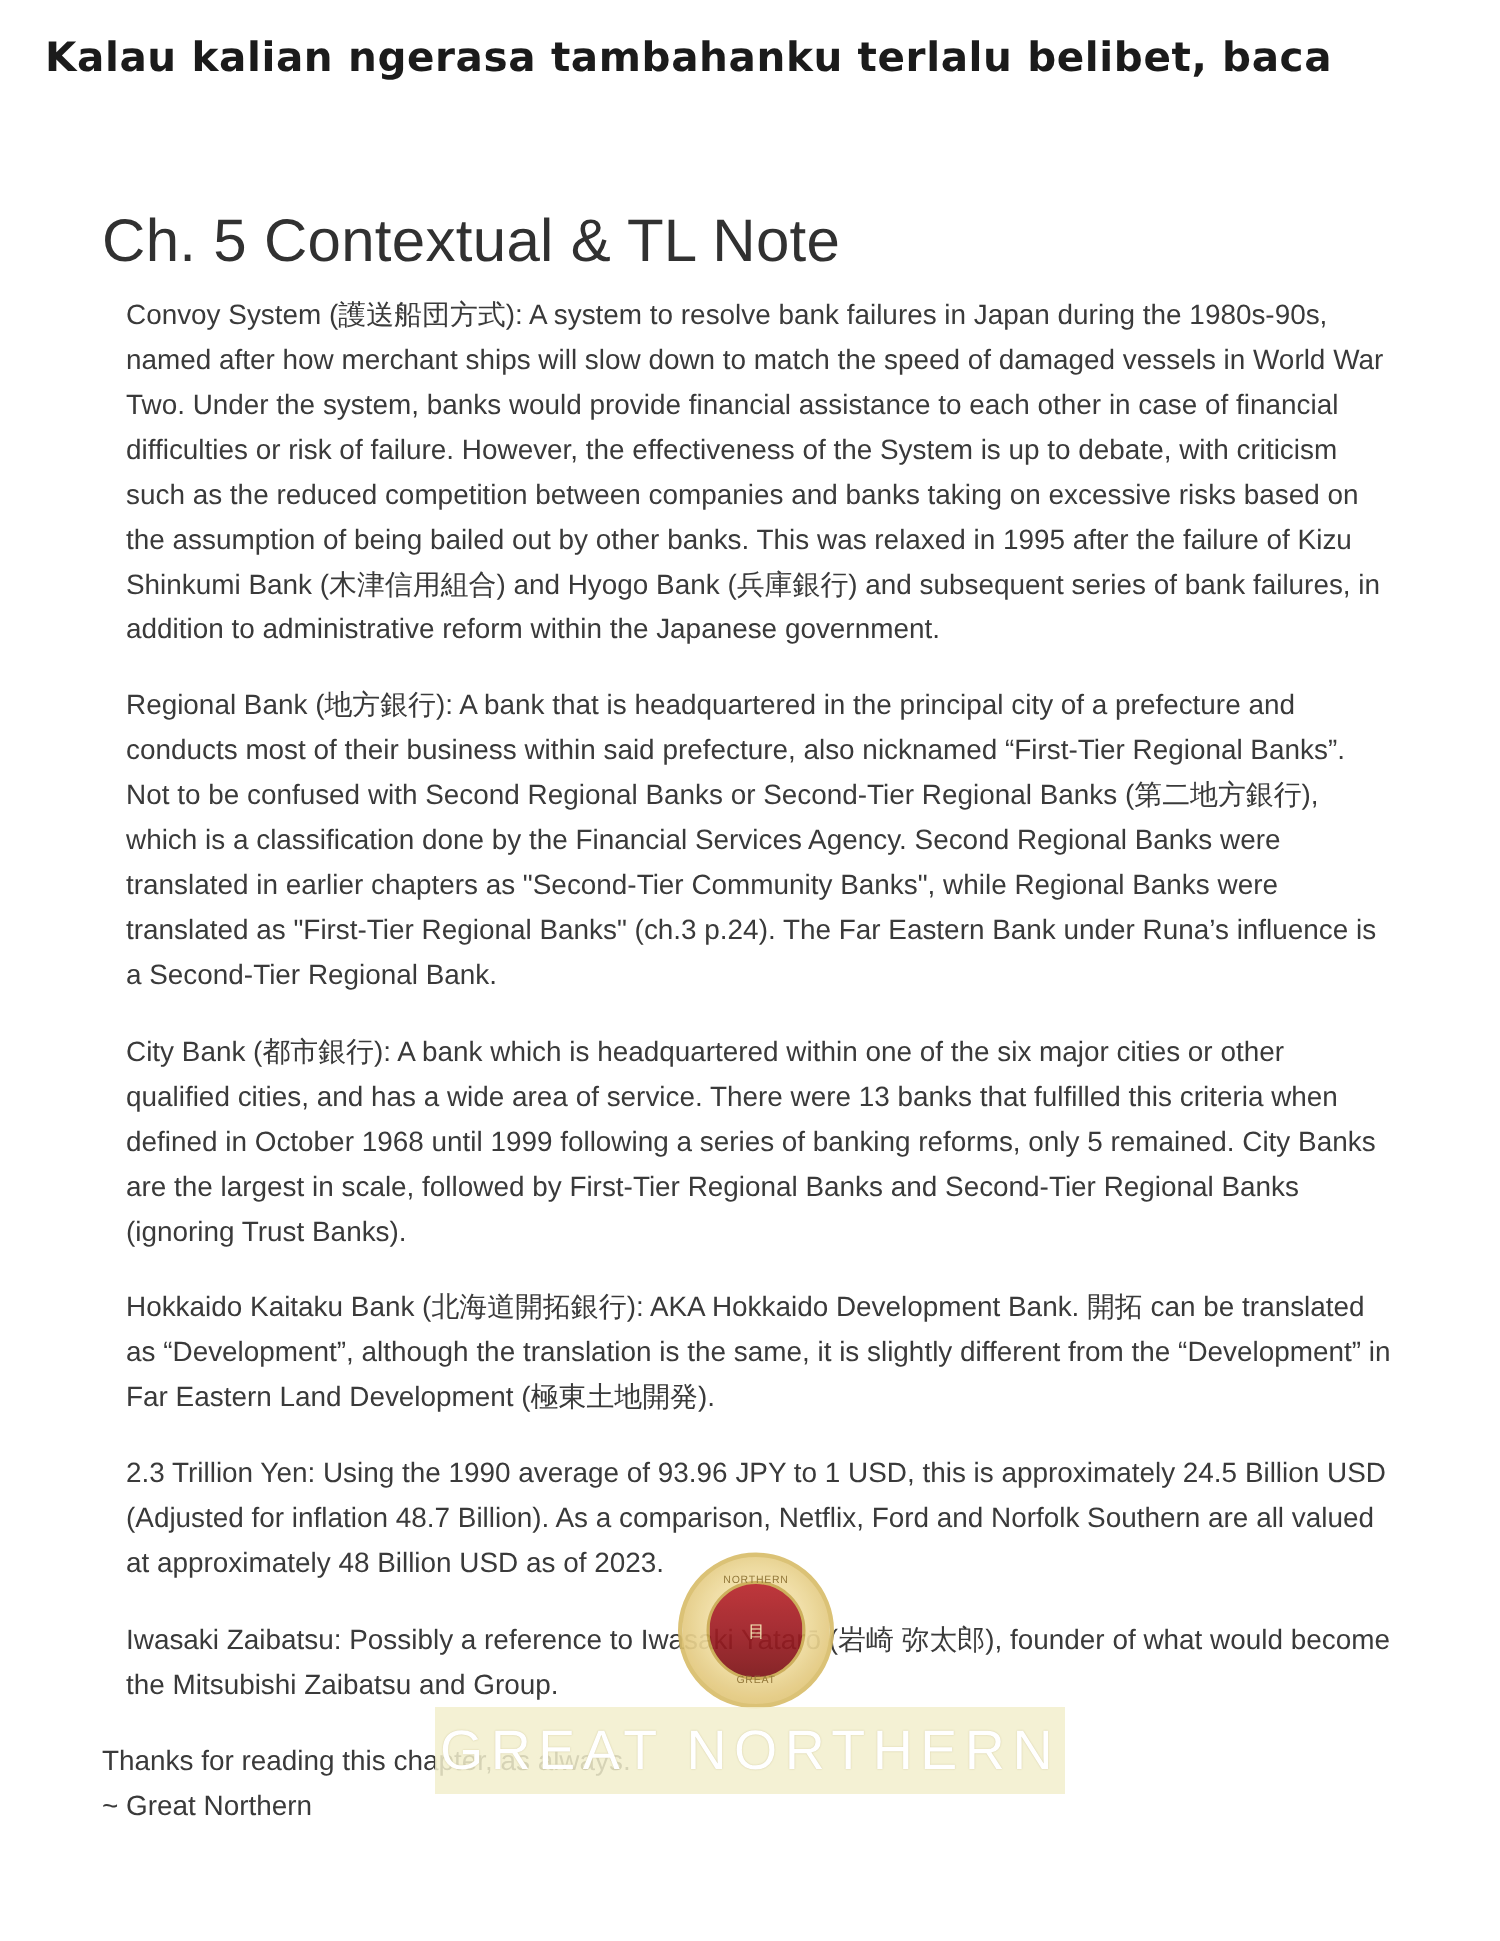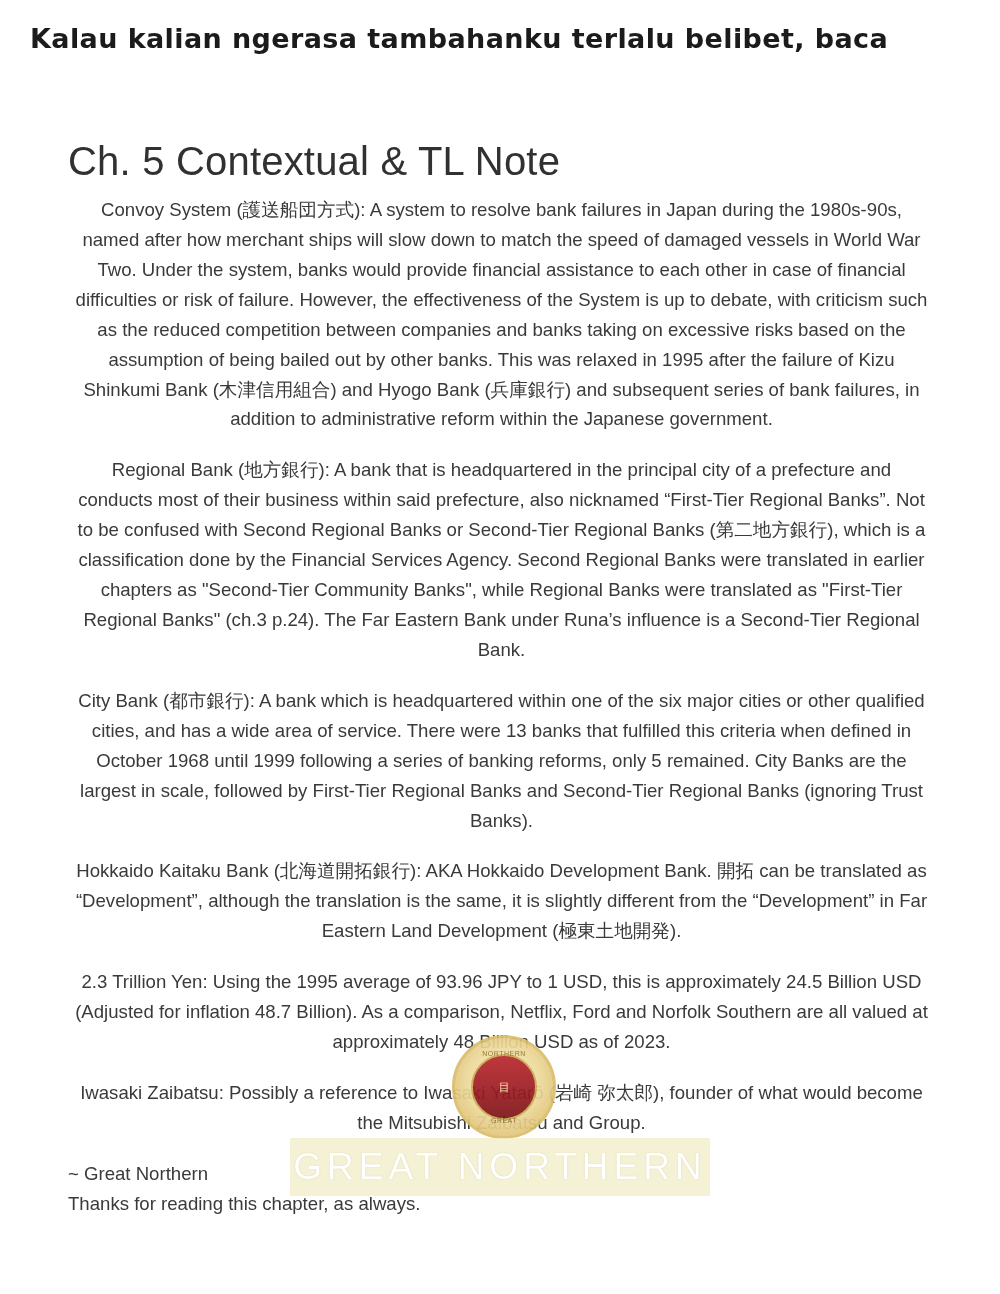--- a/index.html
+++ b/index.html
@@ -58,22 +58,22 @@
     position: absolute;
     top: 195px;
     left: 68px;
     width: 862px;
   }
 
   .para {
     font-size: 18.6px;
     line-height: 1.61;
     color: #3a3a3a;
-    margin: 0 0 21px 5px;
-    text-align: center;
+    margin: 0 0 21px 16px;
+    text-align: left;
   }
   .para:last-child { margin-bottom: 0; }
 
   .signoff {
     font-size: 18.6px;
     line-height: 1.61;
     color: #3a3a3a;
     margin: 0;
   }
 
@@ -161,24 +161,24 @@
     <span class="line">Kalau kalian ngerasa tambahanku terlalu belibet, baca</span>
   </div>
 
   <h1 class="title">Ch. 5 Contextual &amp; TL Note</h1>
 
   <div class="content">
     <p class="para">Convoy System (護送船団方式): A system to resolve bank failures in Japan during the 1980s-90s, named after how merchant ships will slow down to match the speed of damaged vessels in World War Two. Under the system, banks would provide financial assistance to each other in case of financial difficulties or risk of failure. However, the effectiveness of the System is up to debate, with criticism such as the reduced competition between companies and banks taking on excessive risks based on the assumption of being bailed out by other banks. This was relaxed in 1995 after the failure of Kizu Shinkumi Bank (木津信用組合) and Hyogo Bank (兵庫銀行) and subsequent series of bank failures, in addition to administrative reform within the Japanese government.</p>
     <p class="para">Regional Bank (地方銀行): A bank that is headquartered in the principal city of a prefecture and conducts most of their business within said prefecture, also nicknamed “First-Tier Regional Banks”. Not to be confused with Second Regional Banks or Second-Tier Regional Banks (第二地方銀行), which is a classification done by the Financial Services Agency. Second Regional Banks were translated in earlier chapters as "Second-Tier Community Banks", while Regional Banks were translated as "First-Tier Regional Banks"  (ch.3 p.24). The Far Eastern Bank under Runa’s influence is a Second-Tier Regional Bank.</p>
     <p class="para">City Bank (都市銀行): A bank which is headquartered within one of the six major cities or other qualified cities, and has a wide area of service. There were 13 banks that fulfilled this criteria when defined in October 1968 until 1999 following a series of banking reforms, only 5 remained. City Banks are the largest in scale, followed by First-Tier Regional Banks and Second-Tier Regional Banks (ignoring Trust Banks).</p>
     <p class="para">Hokkaido Kaitaku Bank (北海道開拓銀行): AKA Hokkaido Development Bank. 開拓 can be translated as “Development”, although the translation is the same, it is slightly different from the “Development” in Far Eastern Land Development (極東土地開発).</p>
-    <p class="para">2.3 Trillion Yen: Using the 1995 average of 93.96 JPY to 1 USD, this is approximately 24.5 Billion USD (Adjusted for inflation 48.7 Billion). As a comparison, Netflix, Ford and Norfolk Southern are all valued at approximately 48 Billion USD as of 2023.</p>
+    <p class="para">2.3 Trillion Yen: Using the 1990 average of 93.96 JPY to 1 USD, this is approximately 24.5 Billion USD (Adjusted for inflation 48.7 Billion). As a comparison, Netflix, Ford and Norfolk Southern are all valued at approximately 48 Billion USD as of 2023.</p>
     <p class="para">Iwasaki Zaibatsu: Possibly a reference to Iwasaki Yatarō (岩崎 弥太郎), founder of what would become the Mitsubishi Zaibatsu and Group.</p>
+    <p class="signoff">Thanks for reading this chapter, as always.</p>
     <p class="signoff">~ Great Northern</p>
-    <p class="signoff">Thanks for reading this chapter, as always.</p>
   </div>
 
   <div class="watermark">
     <div class="wm-seal">
       <span class="wm-seal-text-top">NORTHERN</span>
       <span class="wm-seal-inner">目</span>
       <span class="wm-seal-text-bottom">GREAT</span>
     </div>
     <div class="wm-band"></div>
     <div class="wm-word">GREAT  NORTHERN</div>

